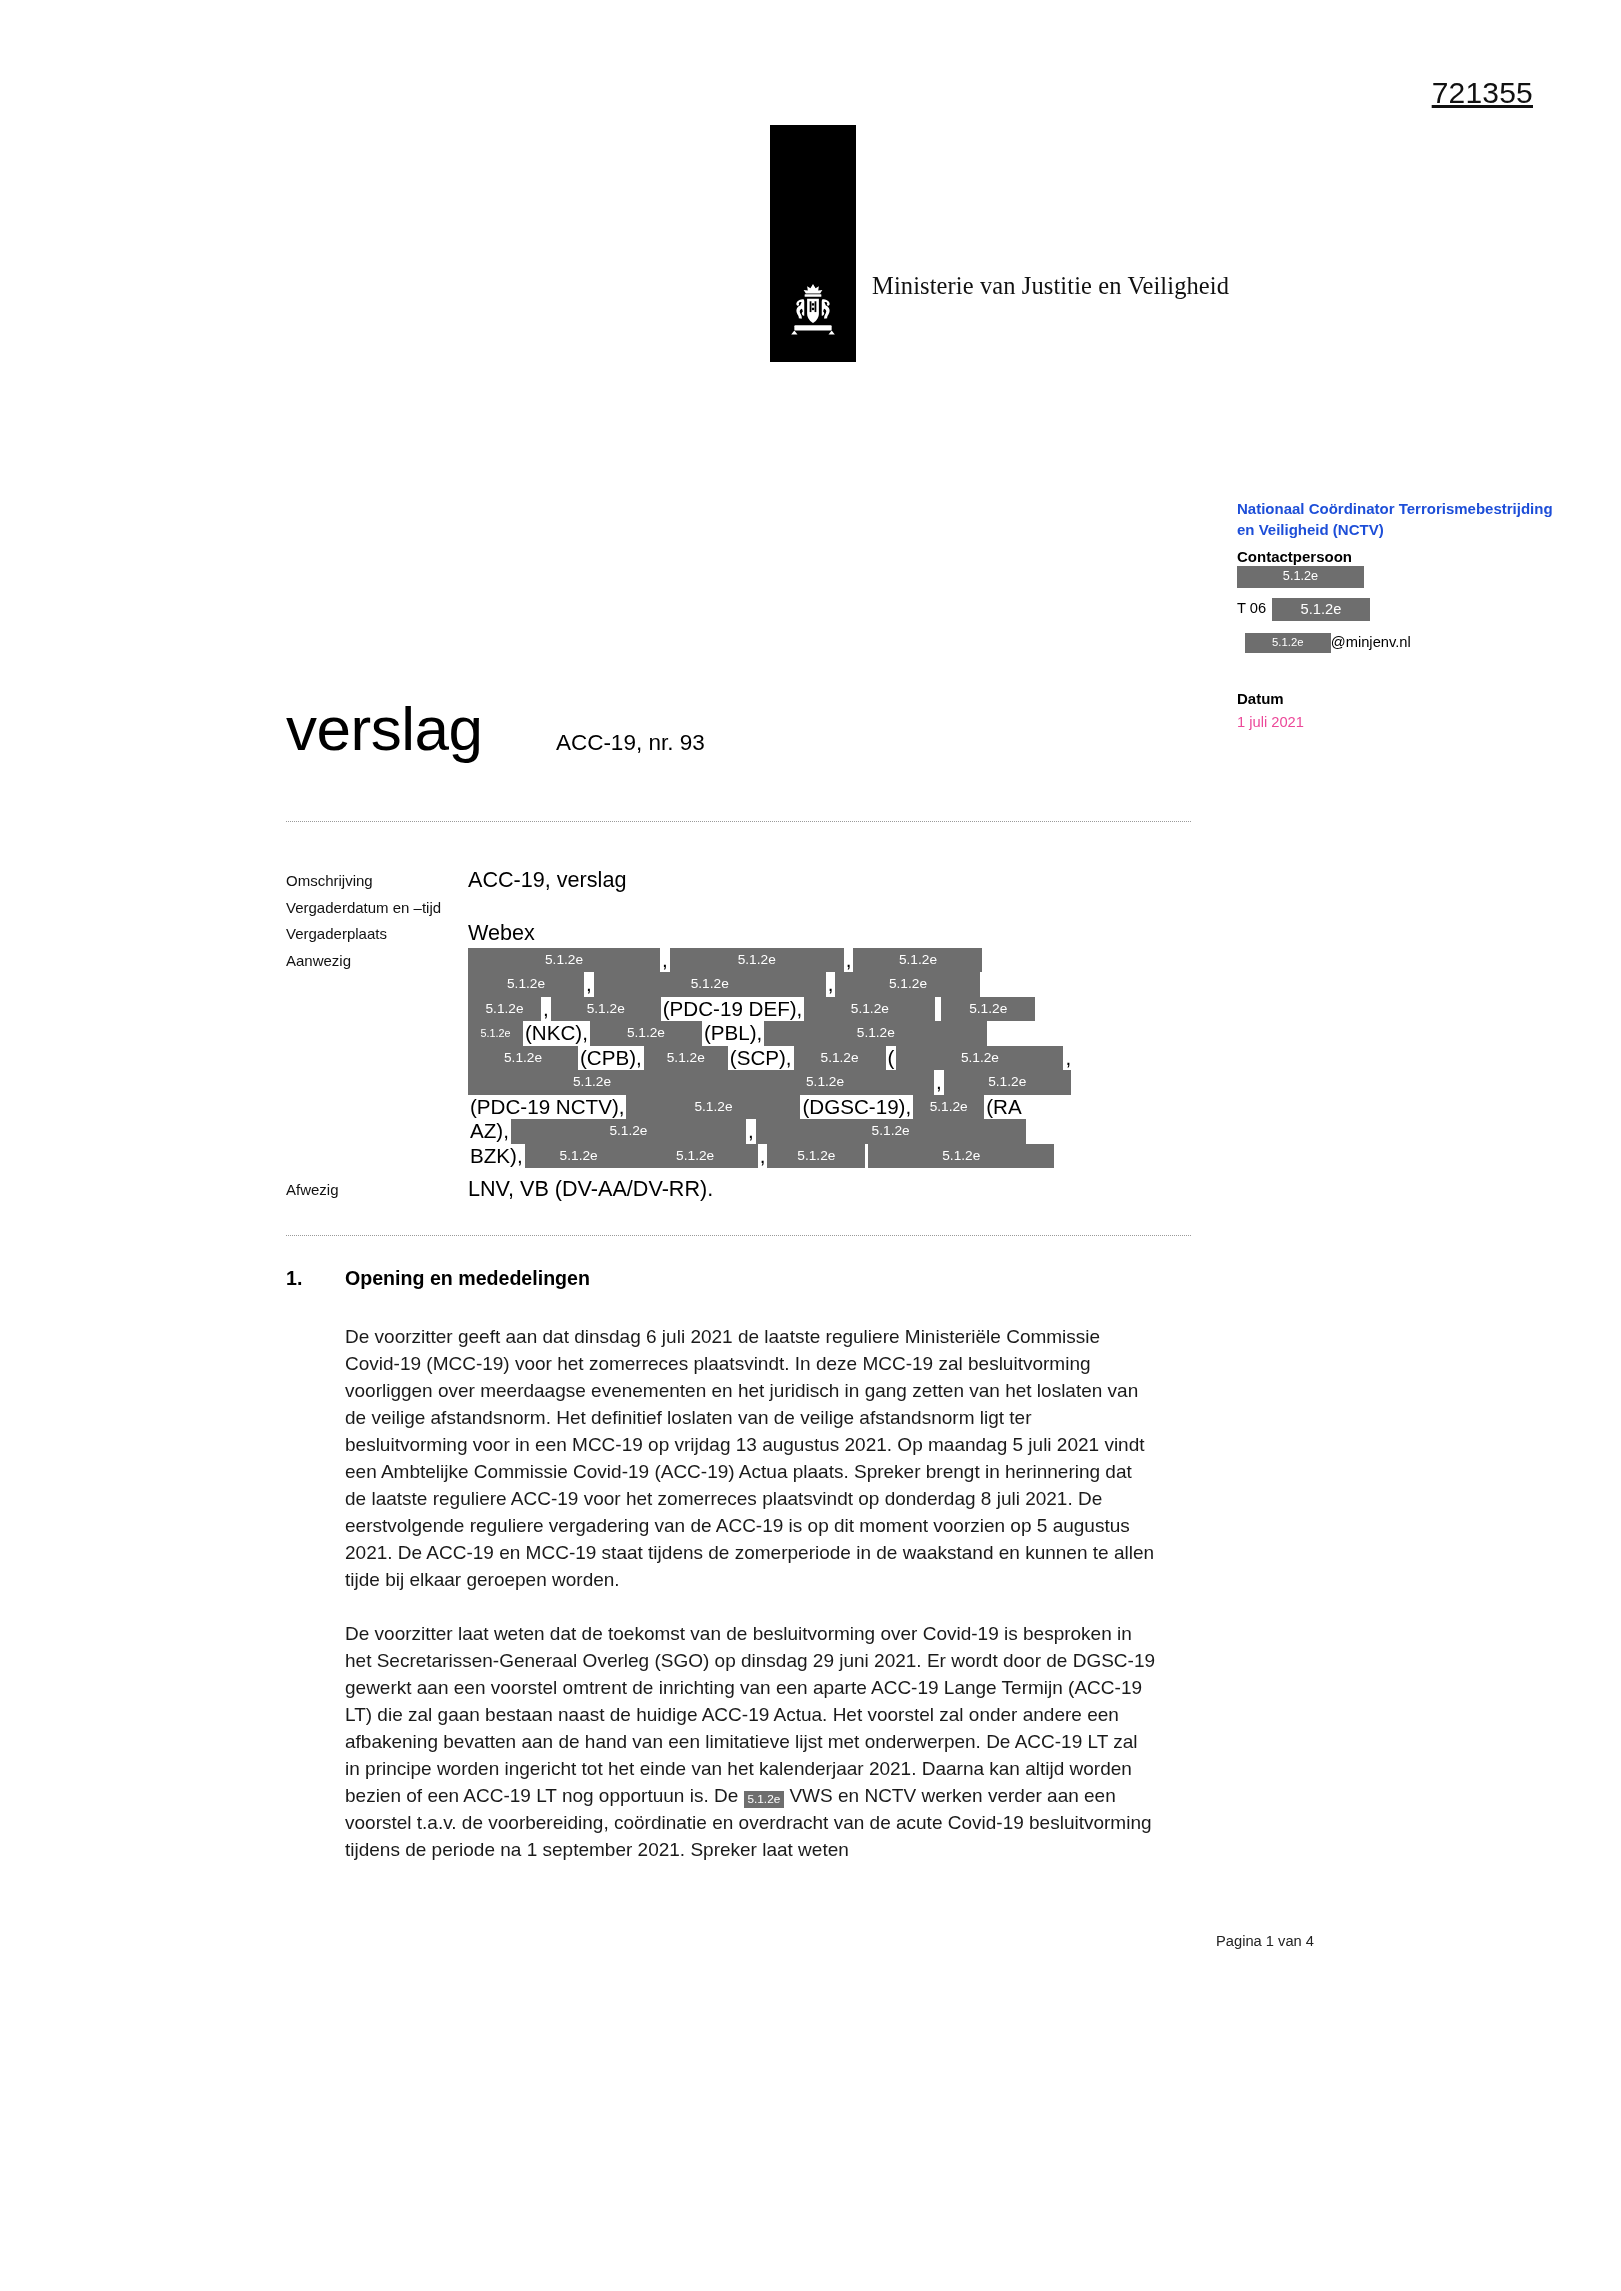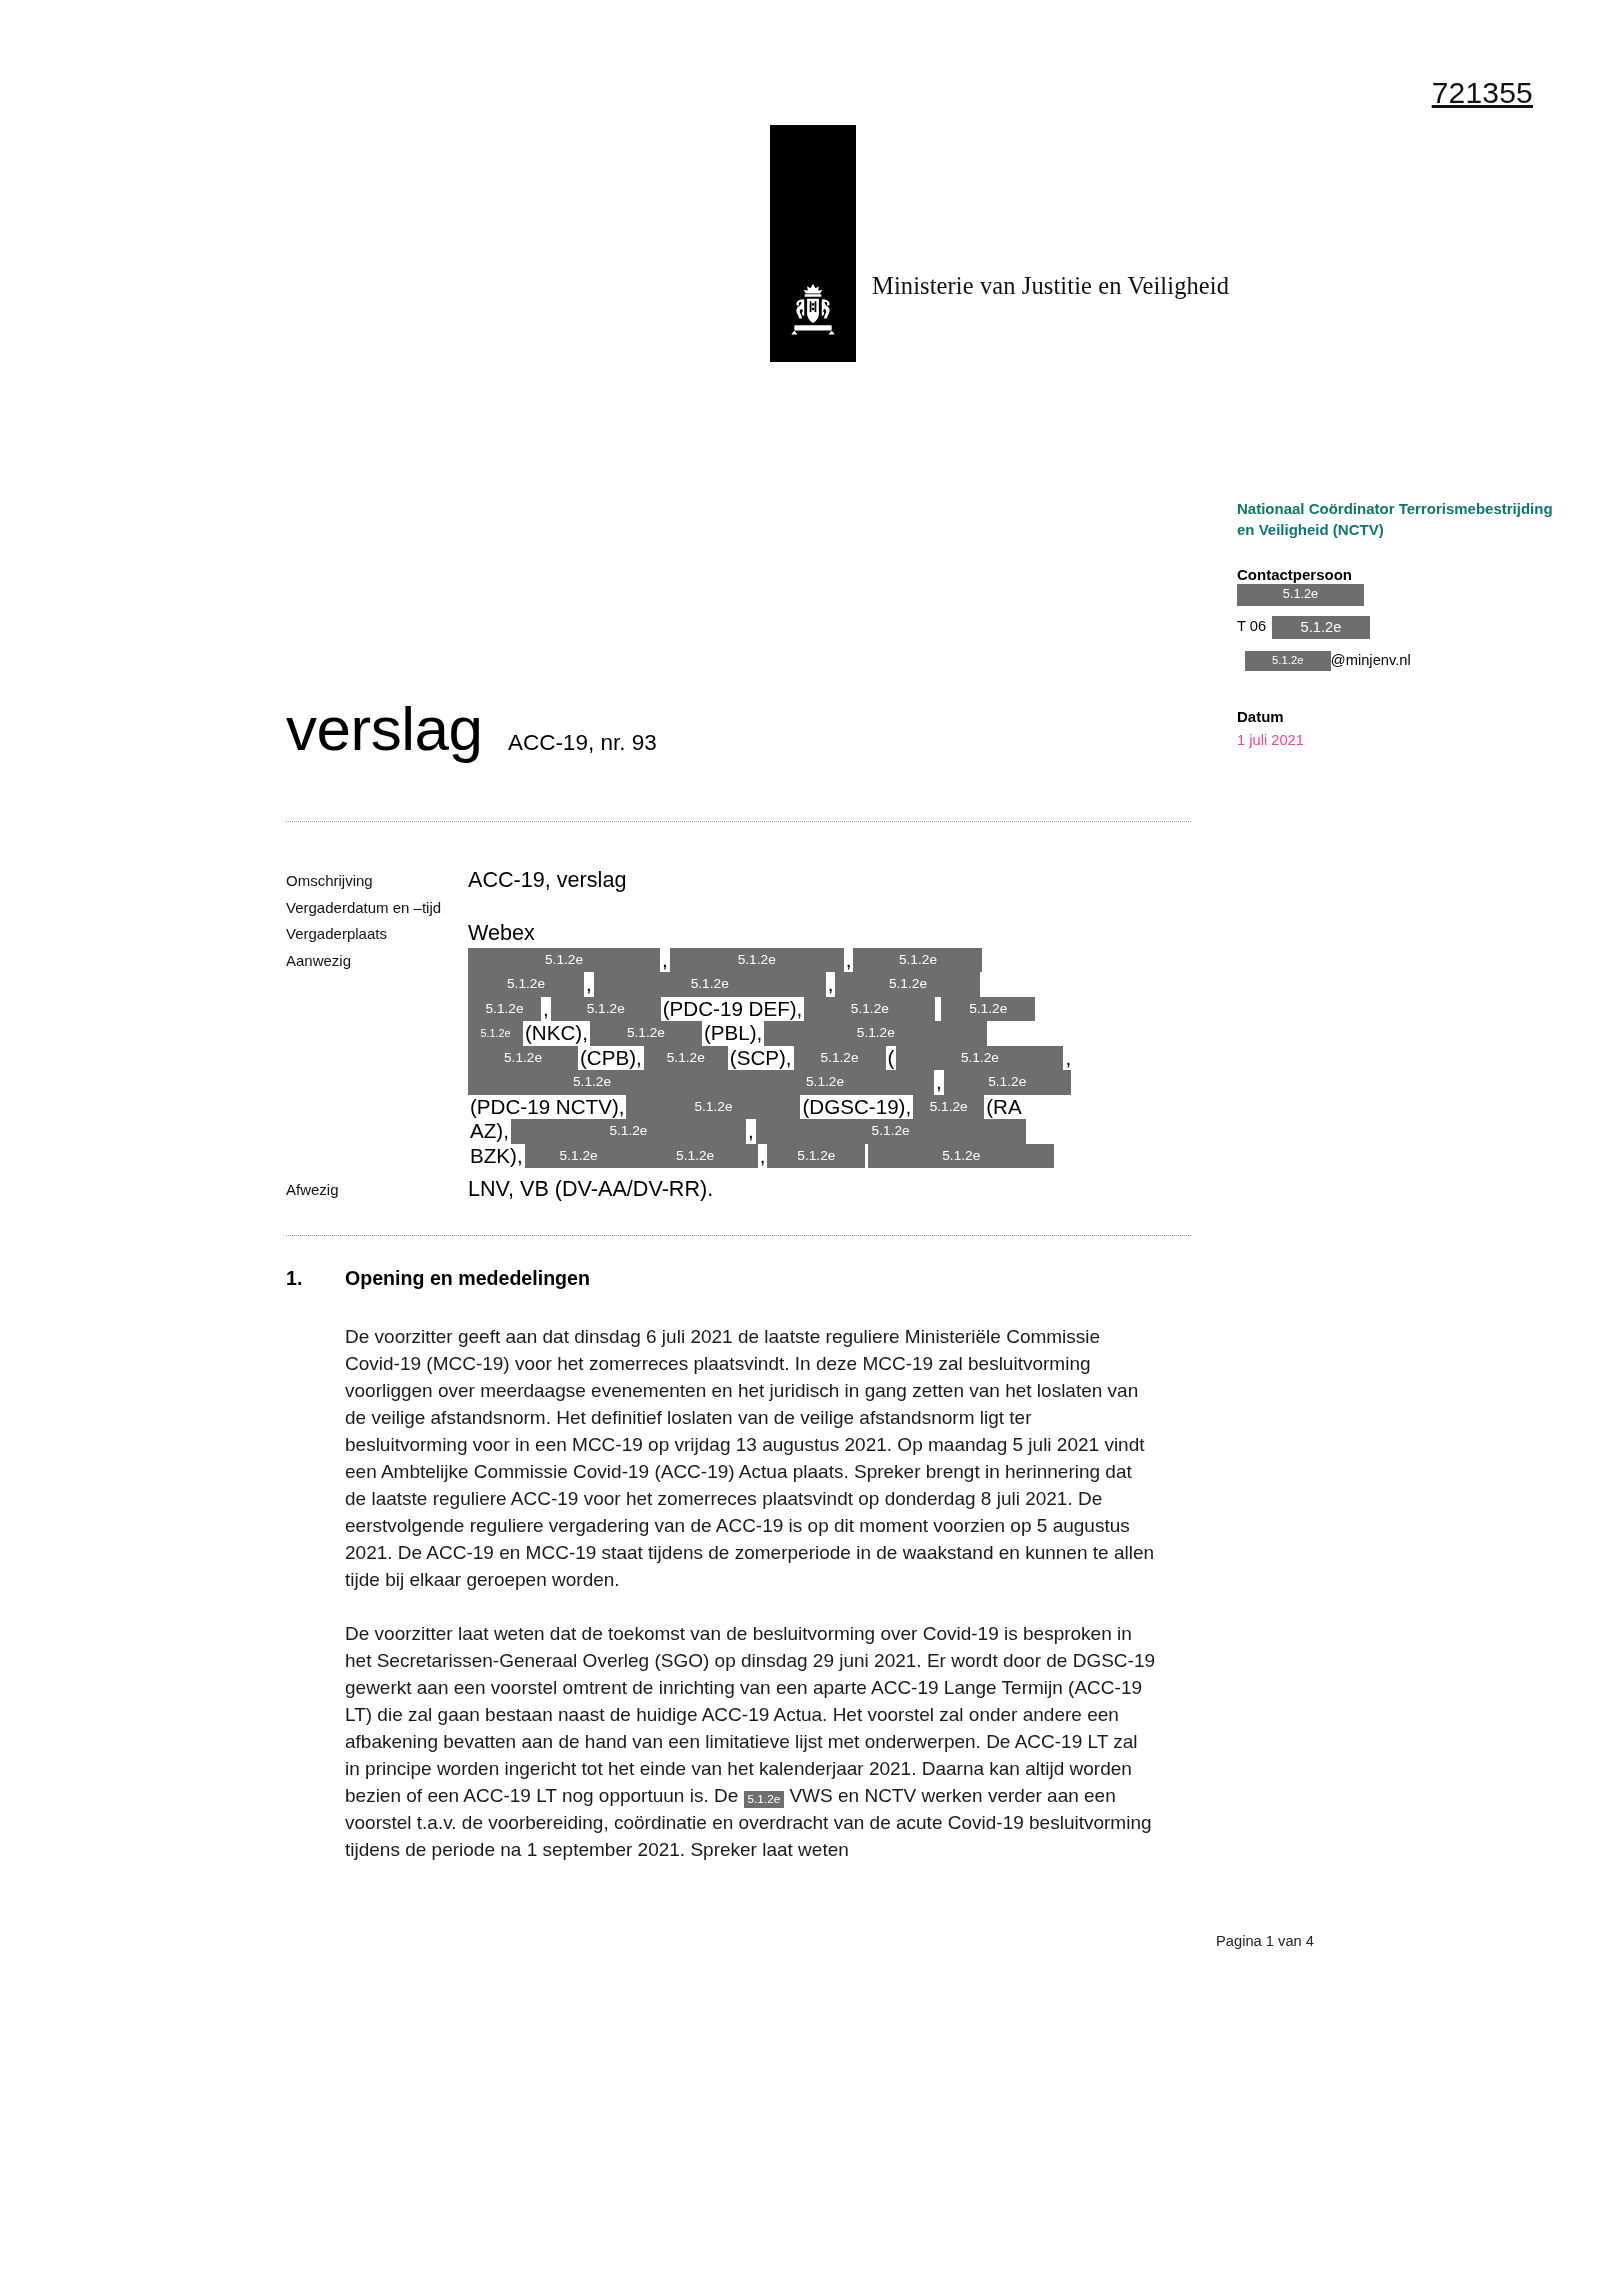--- a/index.html
+++ b/index.html
@@ -63,22 +63,22 @@
   .meta-col {
     position: absolute;
     left: 1237px;
     top: 498px;
     width: 323px;
   }
   .meta-org {
     font-size: 15px;
     font-weight: bold;
     line-height: 1.42;
-    color: #0f766e;
-    margin-bottom: 25px;
+    color: #1d4ed8;
+    margin-bottom: 7px;
   }
   .meta-heading {
     font-size: 15px;
     font-weight: bold;
     color: #000;
     margin-bottom: 0;
   }
   .meta-line {
     font-size: 14.7px;
     line-height: 1.5;
@@ -111,20 +111,21 @@
   }
   .redact-sm { font-size: 11.3px; }
 
   
   .title-row {
     position: absolute;
     left: 286px;
     top: 698px;
     display: flex;
     align-items: baseline;
+    gap: 48px;
   }
   .title-main {
     font-size: 62px;
     font-weight: normal;
     line-height: 1;
     letter-spacing: -0.5px;
     color: #000;
   }
   .title-sub {
     font-size: 22.5px;

